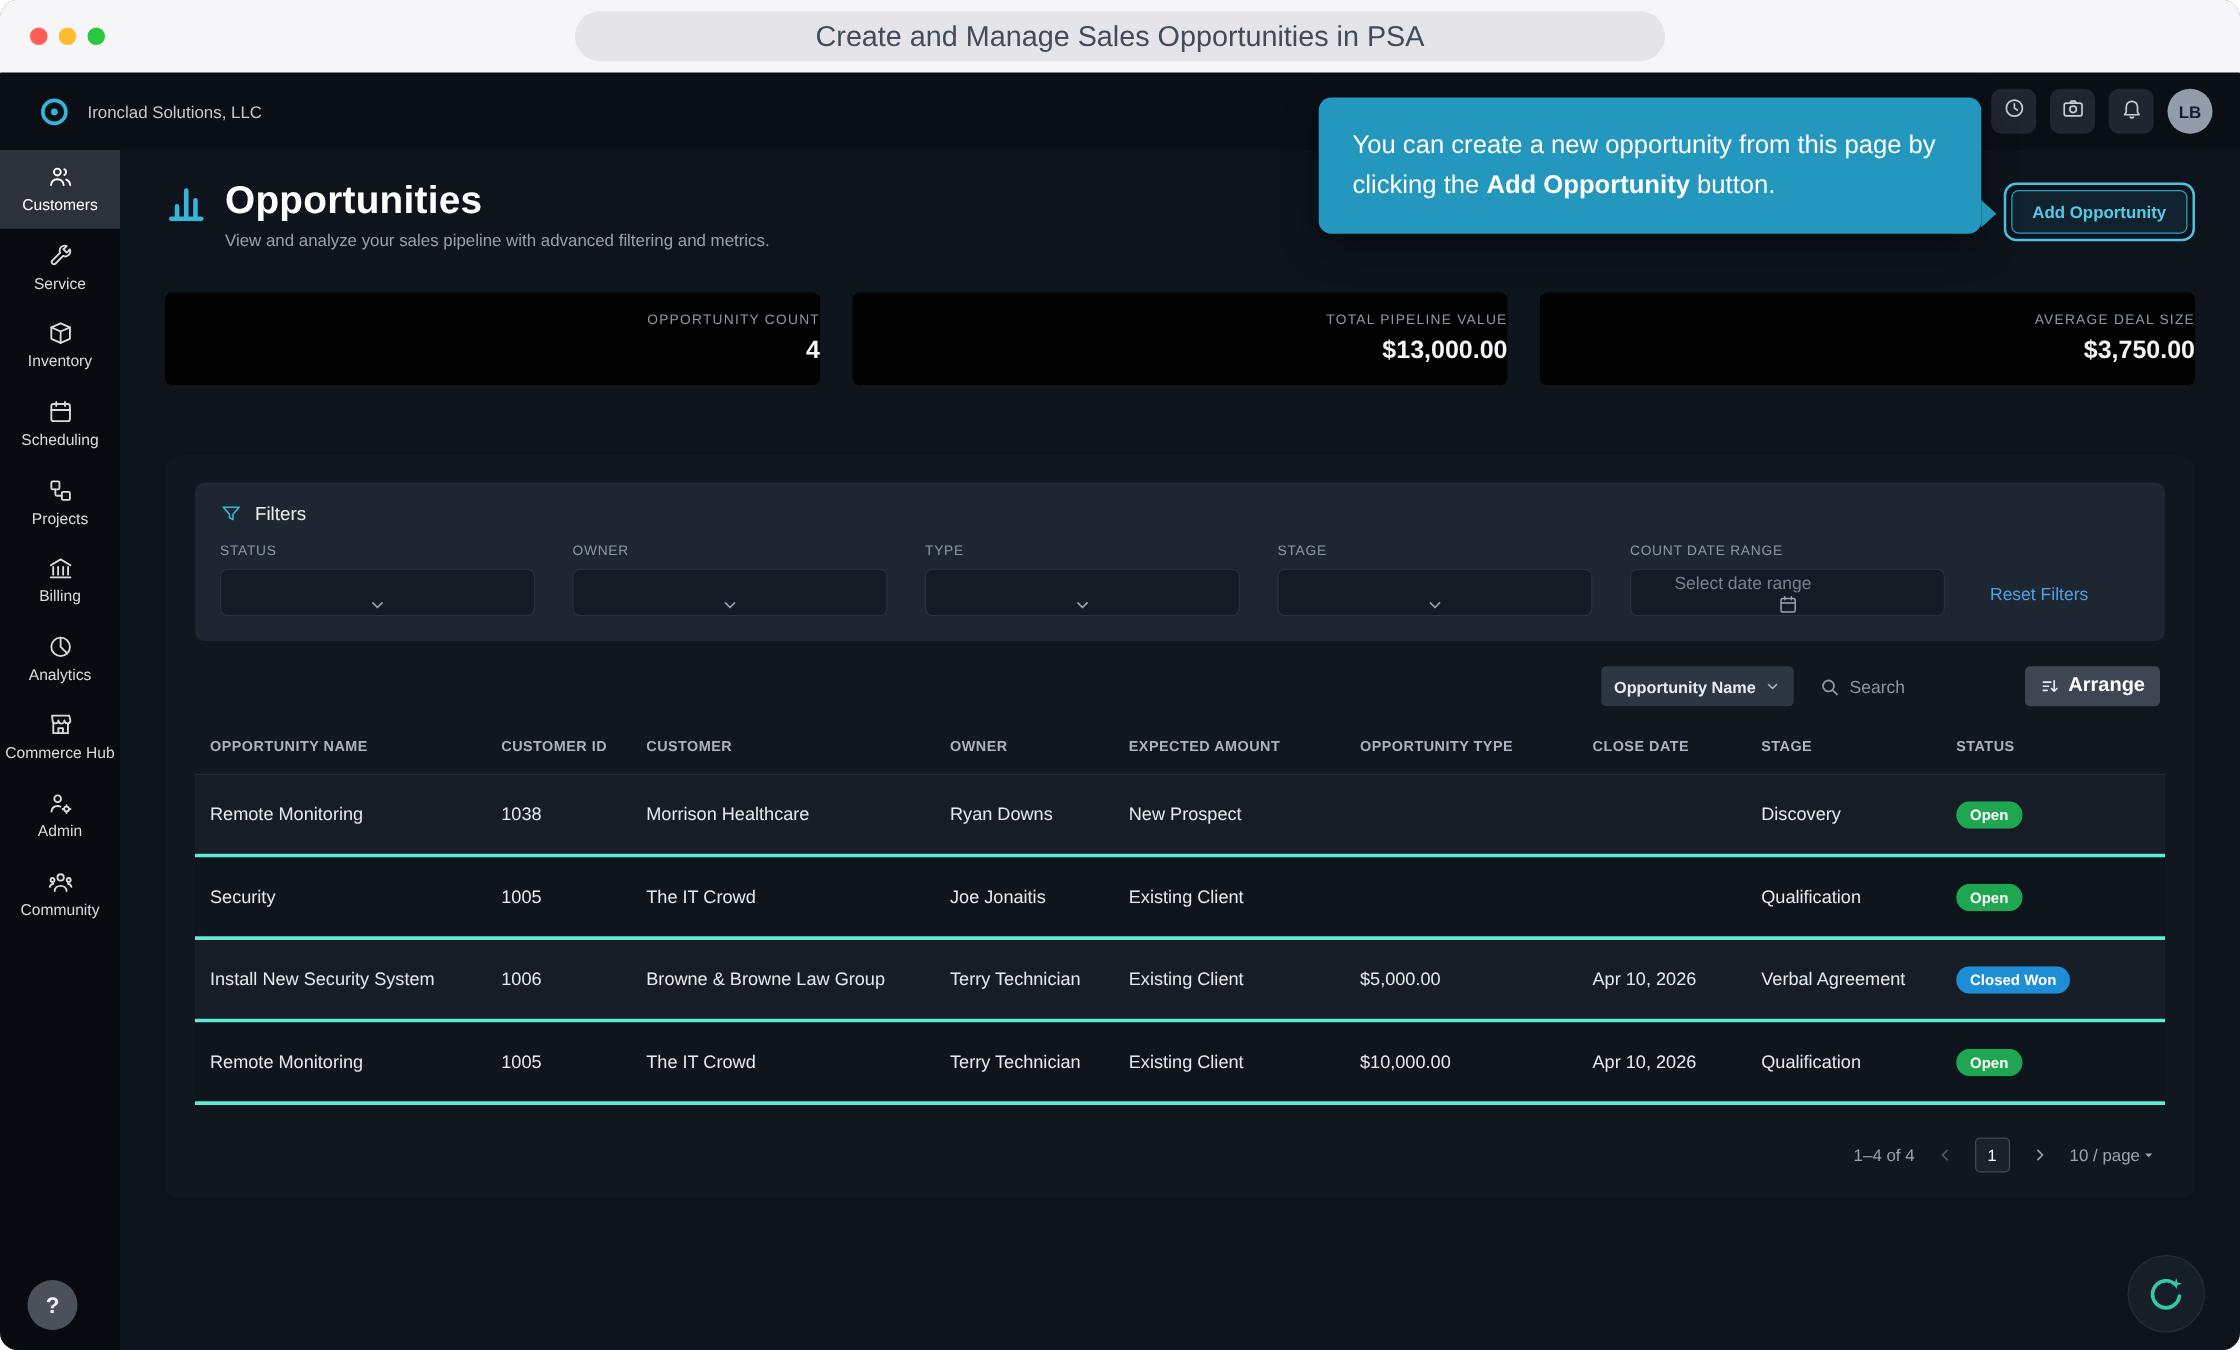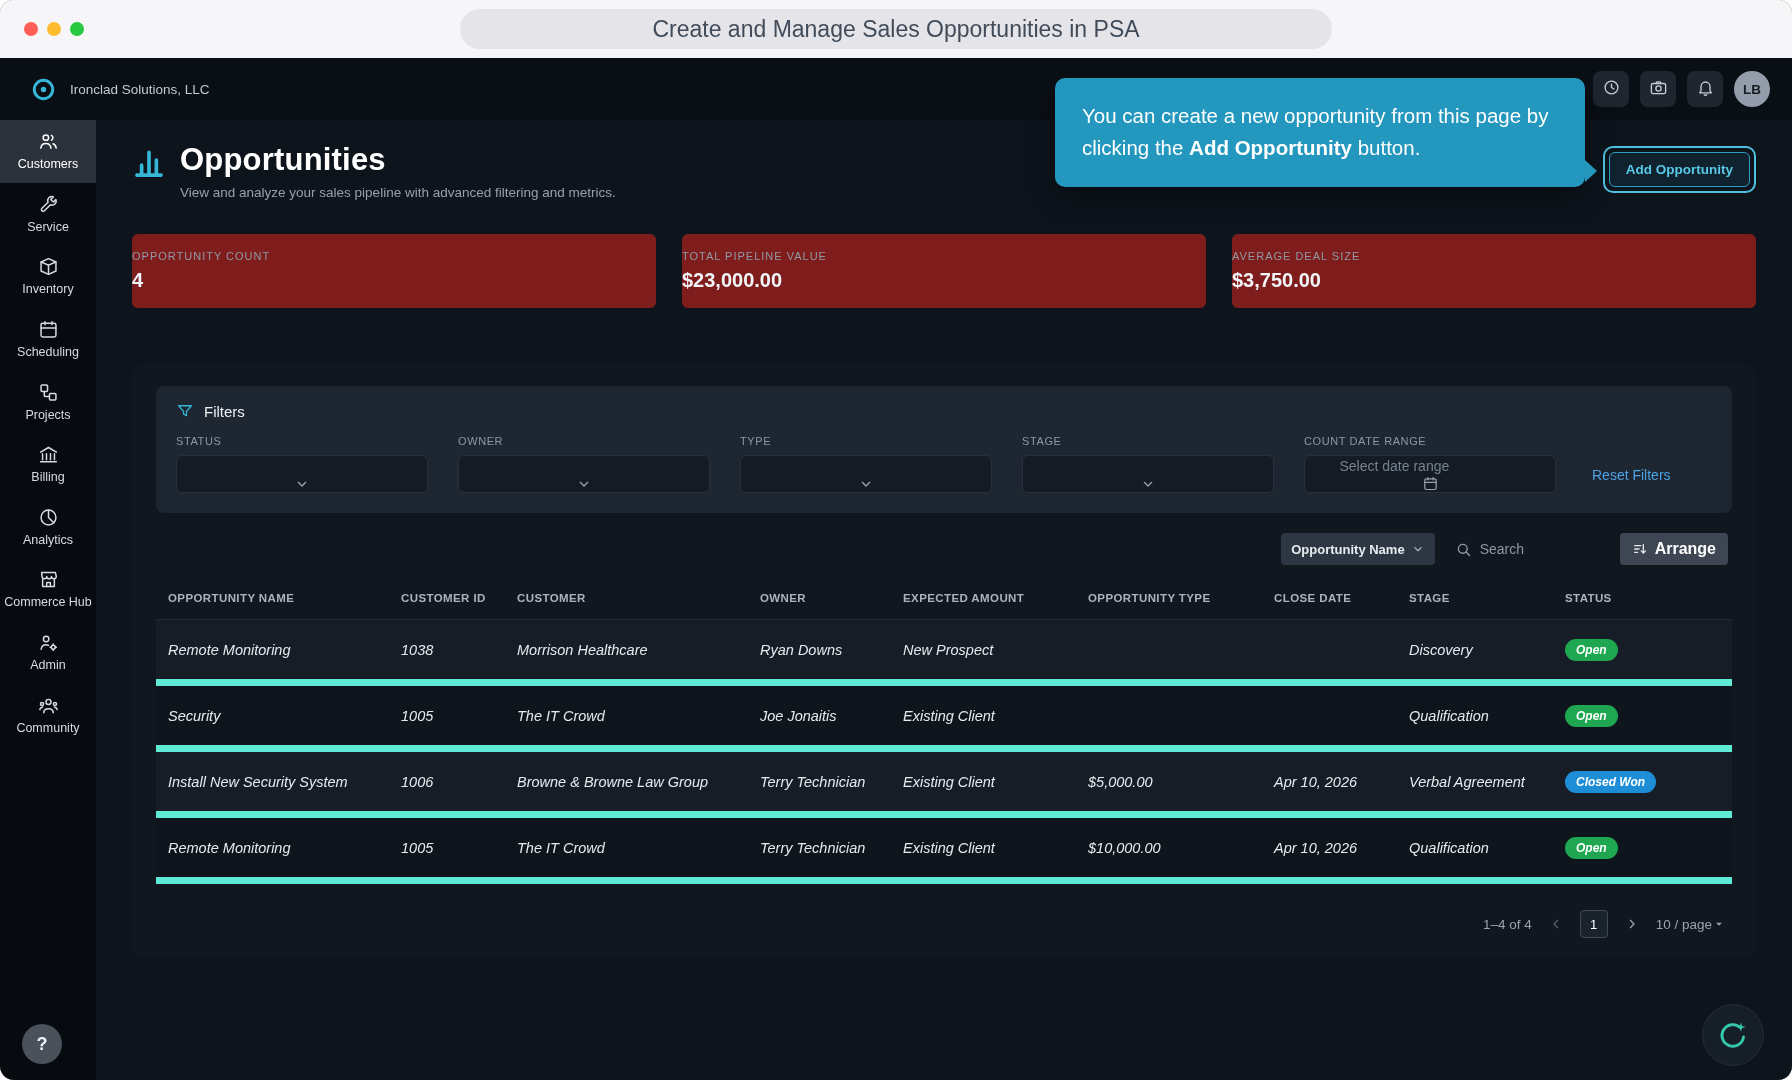--- a/index.html
+++ b/index.html
@@ -41,21 +41,21 @@
   .title-wrap { display:flex; gap:14px; }
   .chart-badge { width:34px; height:34px; color:var(--accent,#35b6d8); margin-top:4px; }
   .chart-badge svg{width:100%;height:100%}
   .page-title { color:#ffffff; font-size:31px; font-weight:700; letter-spacing:.2px; }
   .page-subtitle { color:#97a1ac; font-size:13.5px; margin-top:7px; }
   .add-wrap { border:2px solid #4fc0e0; border-radius:10px; padding:4px; margin-top:4px; }
   .add-btn { background:#10222d; border:1px solid #2f9dc2; color:#58c8e8; border-radius:6px; padding:9px 16px; font-size:13.5px; font-weight:600; cursor:pointer; white-space:nowrap; }
 
   
   .metrics { display:flex; gap:26px; margin-top:34px; }
-  .metric-card { flex:1; background:#7f1d1d; border-radius:6px; height:74px; display:flex; flex-direction:column; align-items:flex-start; justify-content:center; gap:7px; }
+  .metric-card { flex:1; background:#000000; border-radius:6px; height:74px; display:flex; flex-direction:column; align-items:flex-end; justify-content:center; gap:7px; }
   .metric-label { font-size:11px; letter-spacing:1px; color:#8f99a5; }
   .metric-value { font-size:20px; color:#f2f5f8; font-weight:600; }
 
   
   .panel { background:#10171f; border-radius:10px; margin-top:56px; padding:22px 24px 20px; }
 
   .filters-card { background:#1e2631; border-radius:8px; padding:16px 20px 20px; }
   .filters-head { display:flex; align-items:center; gap:10px; color:#eef1f4; font-size:15px; margin-bottom:15px; }
   .filters-head .funnel { width:18px; height:18px; color:var(--accent,#35b6d8); }
   .filters-head .funnel svg{width:100%;height:100%}
@@ -82,21 +82,21 @@
   .search-box input { width:120px; background:transparent; border:none; outline:none; color:#dfe4ea; font-size:14px; font-family:inherit; }
   .search-box input::placeholder { color:#8d97a3; }
   .arrange-btn { background:#3d4652; color:#ffffff; font-size:16px; font-weight:600; border:none; border-radius:4px; height:32px; padding:0 12px;
                  display:flex; align-items:center; gap:7px; cursor:pointer; font-family:inherit; }
   .arrange-btn .aic{width:16px;height:16px;color:#e6eaef}.arrange-btn .aic svg{width:100%;height:100%}
 
   
   .grid-row { display:grid; grid-template-columns:233px 116px 243px 143px 185px 186px 135px 156px 1fr; }
   .thead { border-bottom:1px solid #232b36; }
   .th { font-size:11.5px; font-weight:600; color:#aab3bf; letter-spacing:.4px; padding:15px 12px; cursor:pointer; }
-  .trow { height:66px; align-items:center; font-size:14.5px; color:#e6eaee; border-bottom:7px solid #5eead4; cursor:pointer;font-style:italic; }
+  .trow { height:66px; align-items:center; font-size:14.5px; color:#e6eaee; border-bottom:3px solid #5eead4; cursor:pointer; }
   .trow:nth-child(odd) { background:#161d27; }
   .trow:nth-child(even) { background:#0f151d; }
   .td { padding:0 12px; overflow:hidden; white-space:nowrap; text-overflow:ellipsis; }
   .badge { display:inline-block; padding:4px 11px; border-radius:11px; font-size:12px; font-weight:700; color:#fff; }
   .badge[data-color="green"] { background:var(--badge-open,#1ea650); }
   .badge[data-color="blue"]  { background:var(--badge-closed,#1d8ed5); }
 
   
   .pagination { display:flex; justify-content:flex-end; align-items:center; gap:16px; margin-top:26px; padding-right:6px; color:#9aa3ae; font-size:13.5px; }
   .pg-chev { width:16px; height:16px; cursor:pointer; } .pg-chev svg{width:100%;height:100%}
@@ -286,21 +286,21 @@
         </div>
       </div>
 
       <div class="metrics" id="metrics">
           <div class="metric-card">
             <div class="metric-label">OPPORTUNITY COUNT</div>
             <div class="metric-value">4</div>
           </div>
           <div class="metric-card">
             <div class="metric-label">TOTAL PIPELINE VALUE</div>
-            <div class="metric-value">$23,000.00</div>
+            <div class="metric-value">$13,000.00</div>
           </div>
           <div class="metric-card">
             <div class="metric-label">AVERAGE DEAL SIZE</div>
             <div class="metric-value">$3,750.00</div>
           </div>
         </div>
 
       <div class="panel">
 
         <div class="filters-card">

